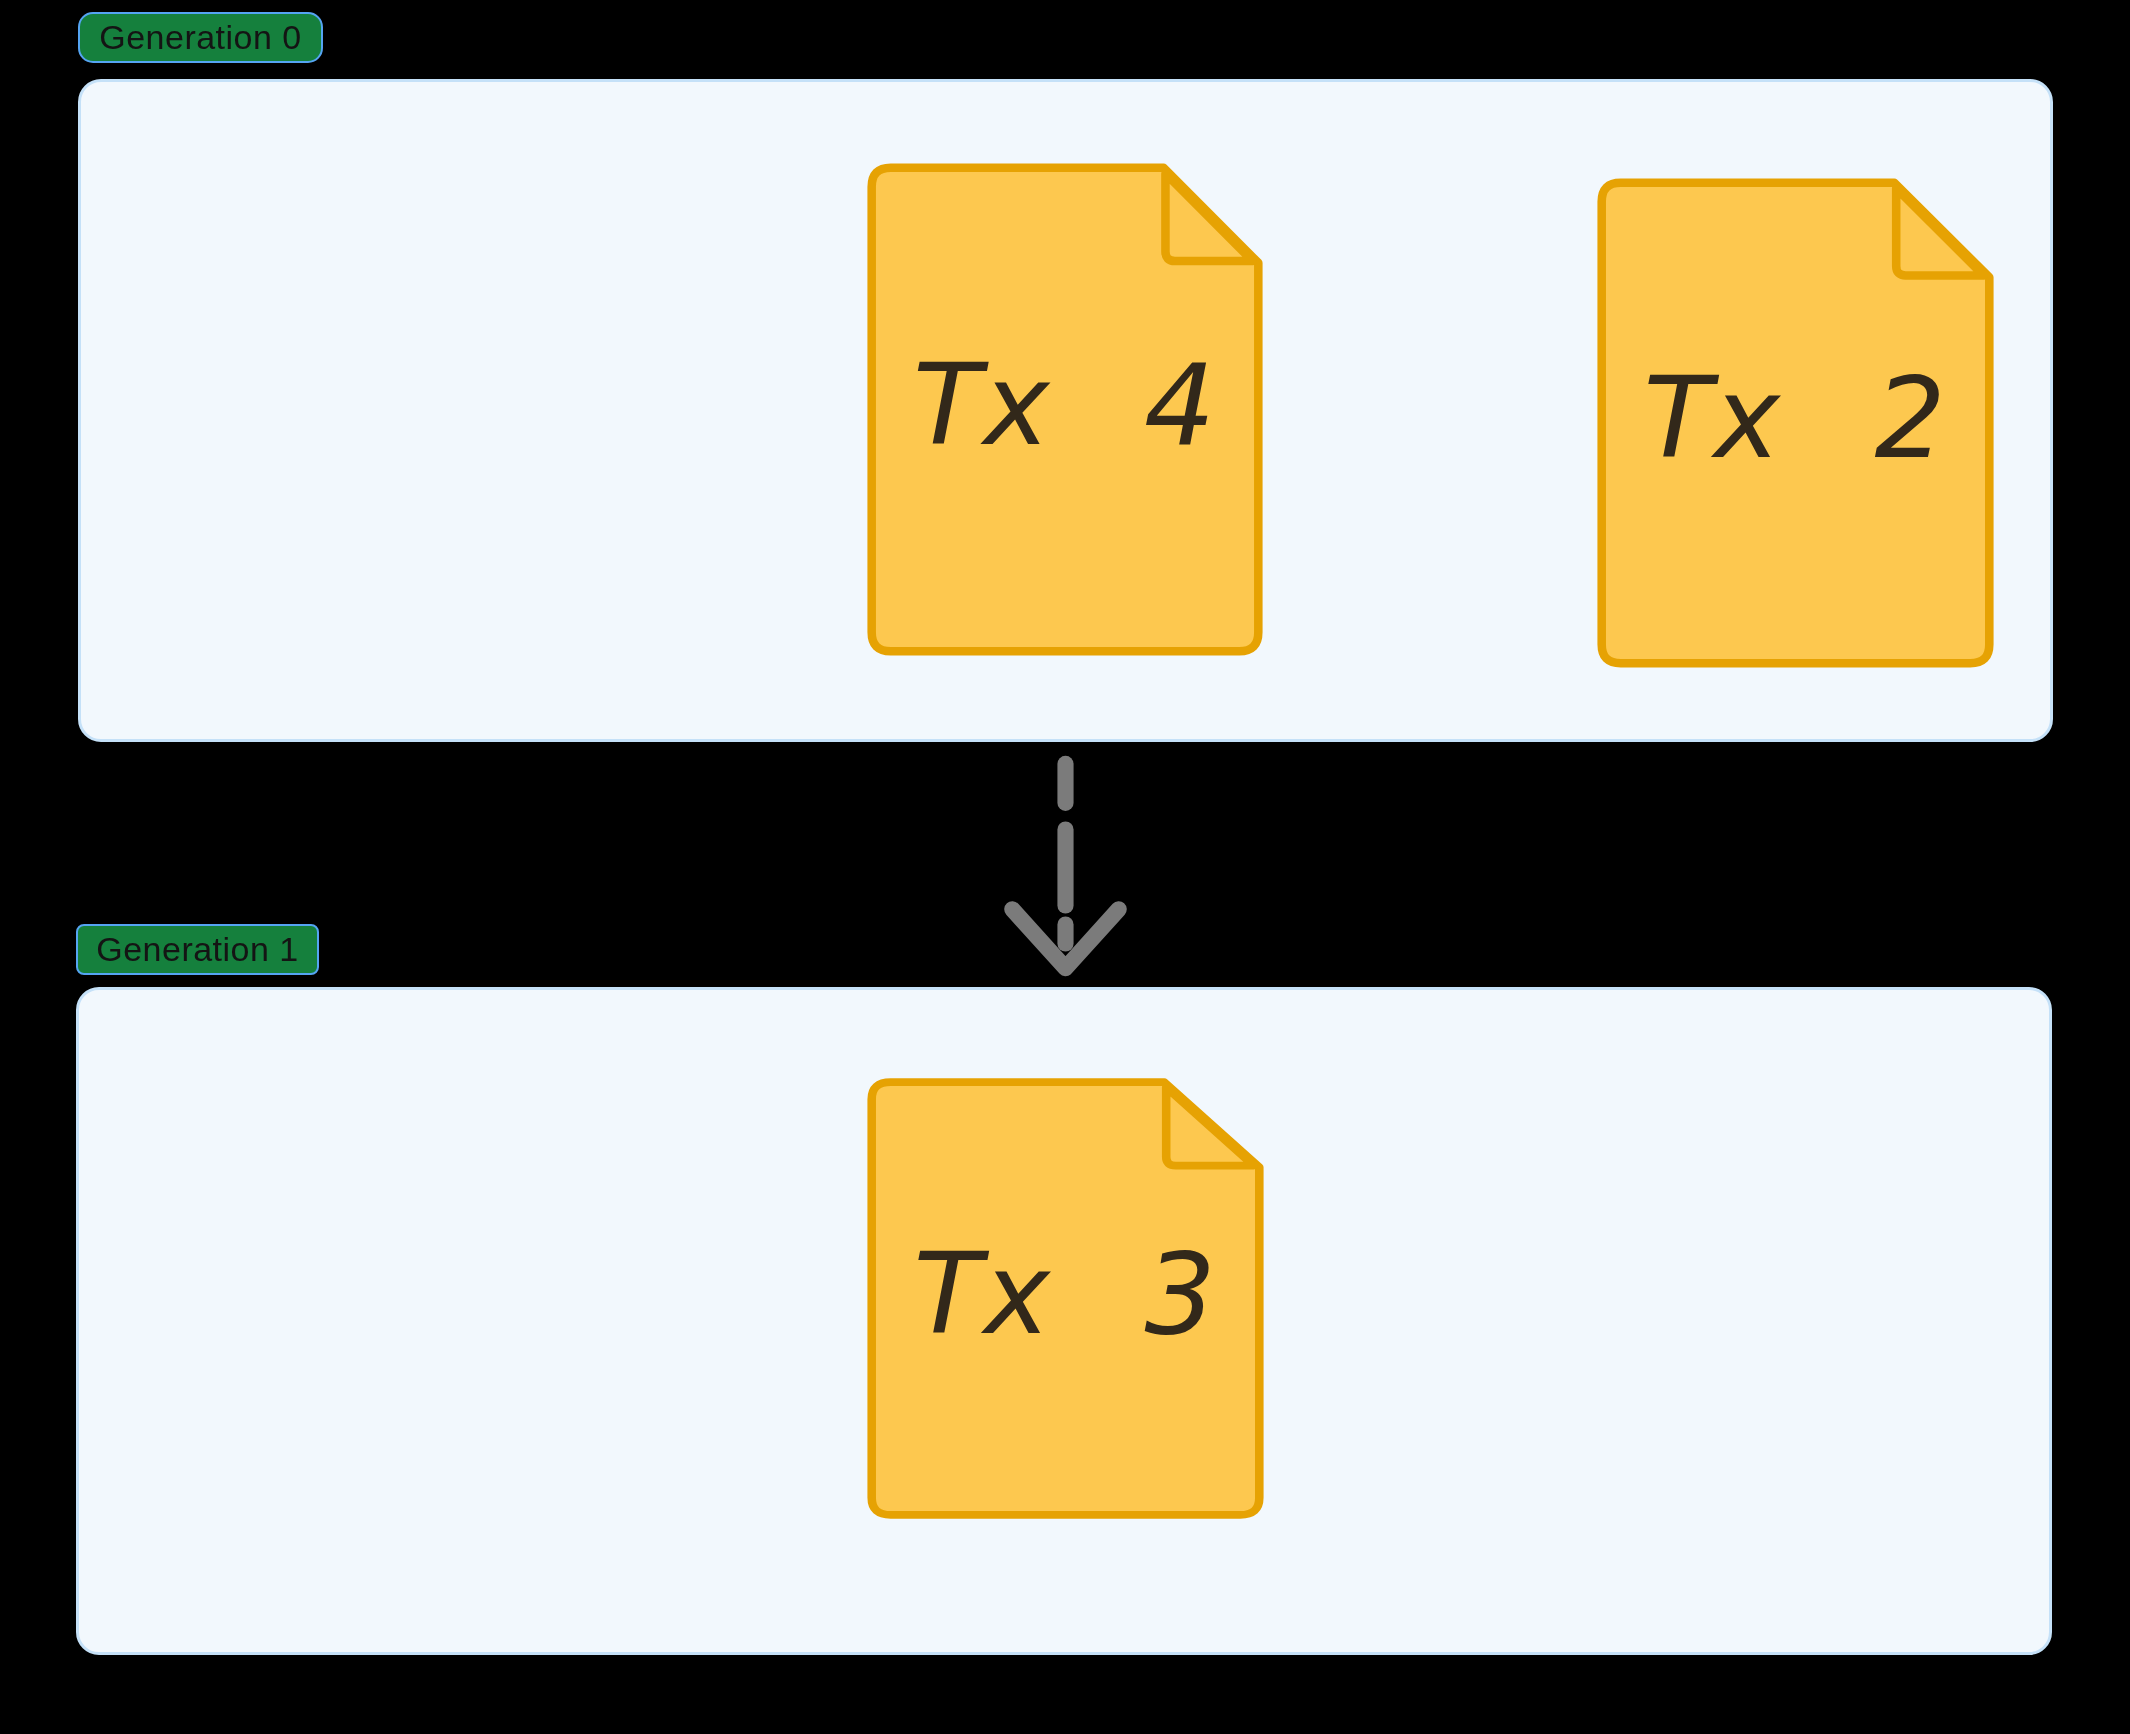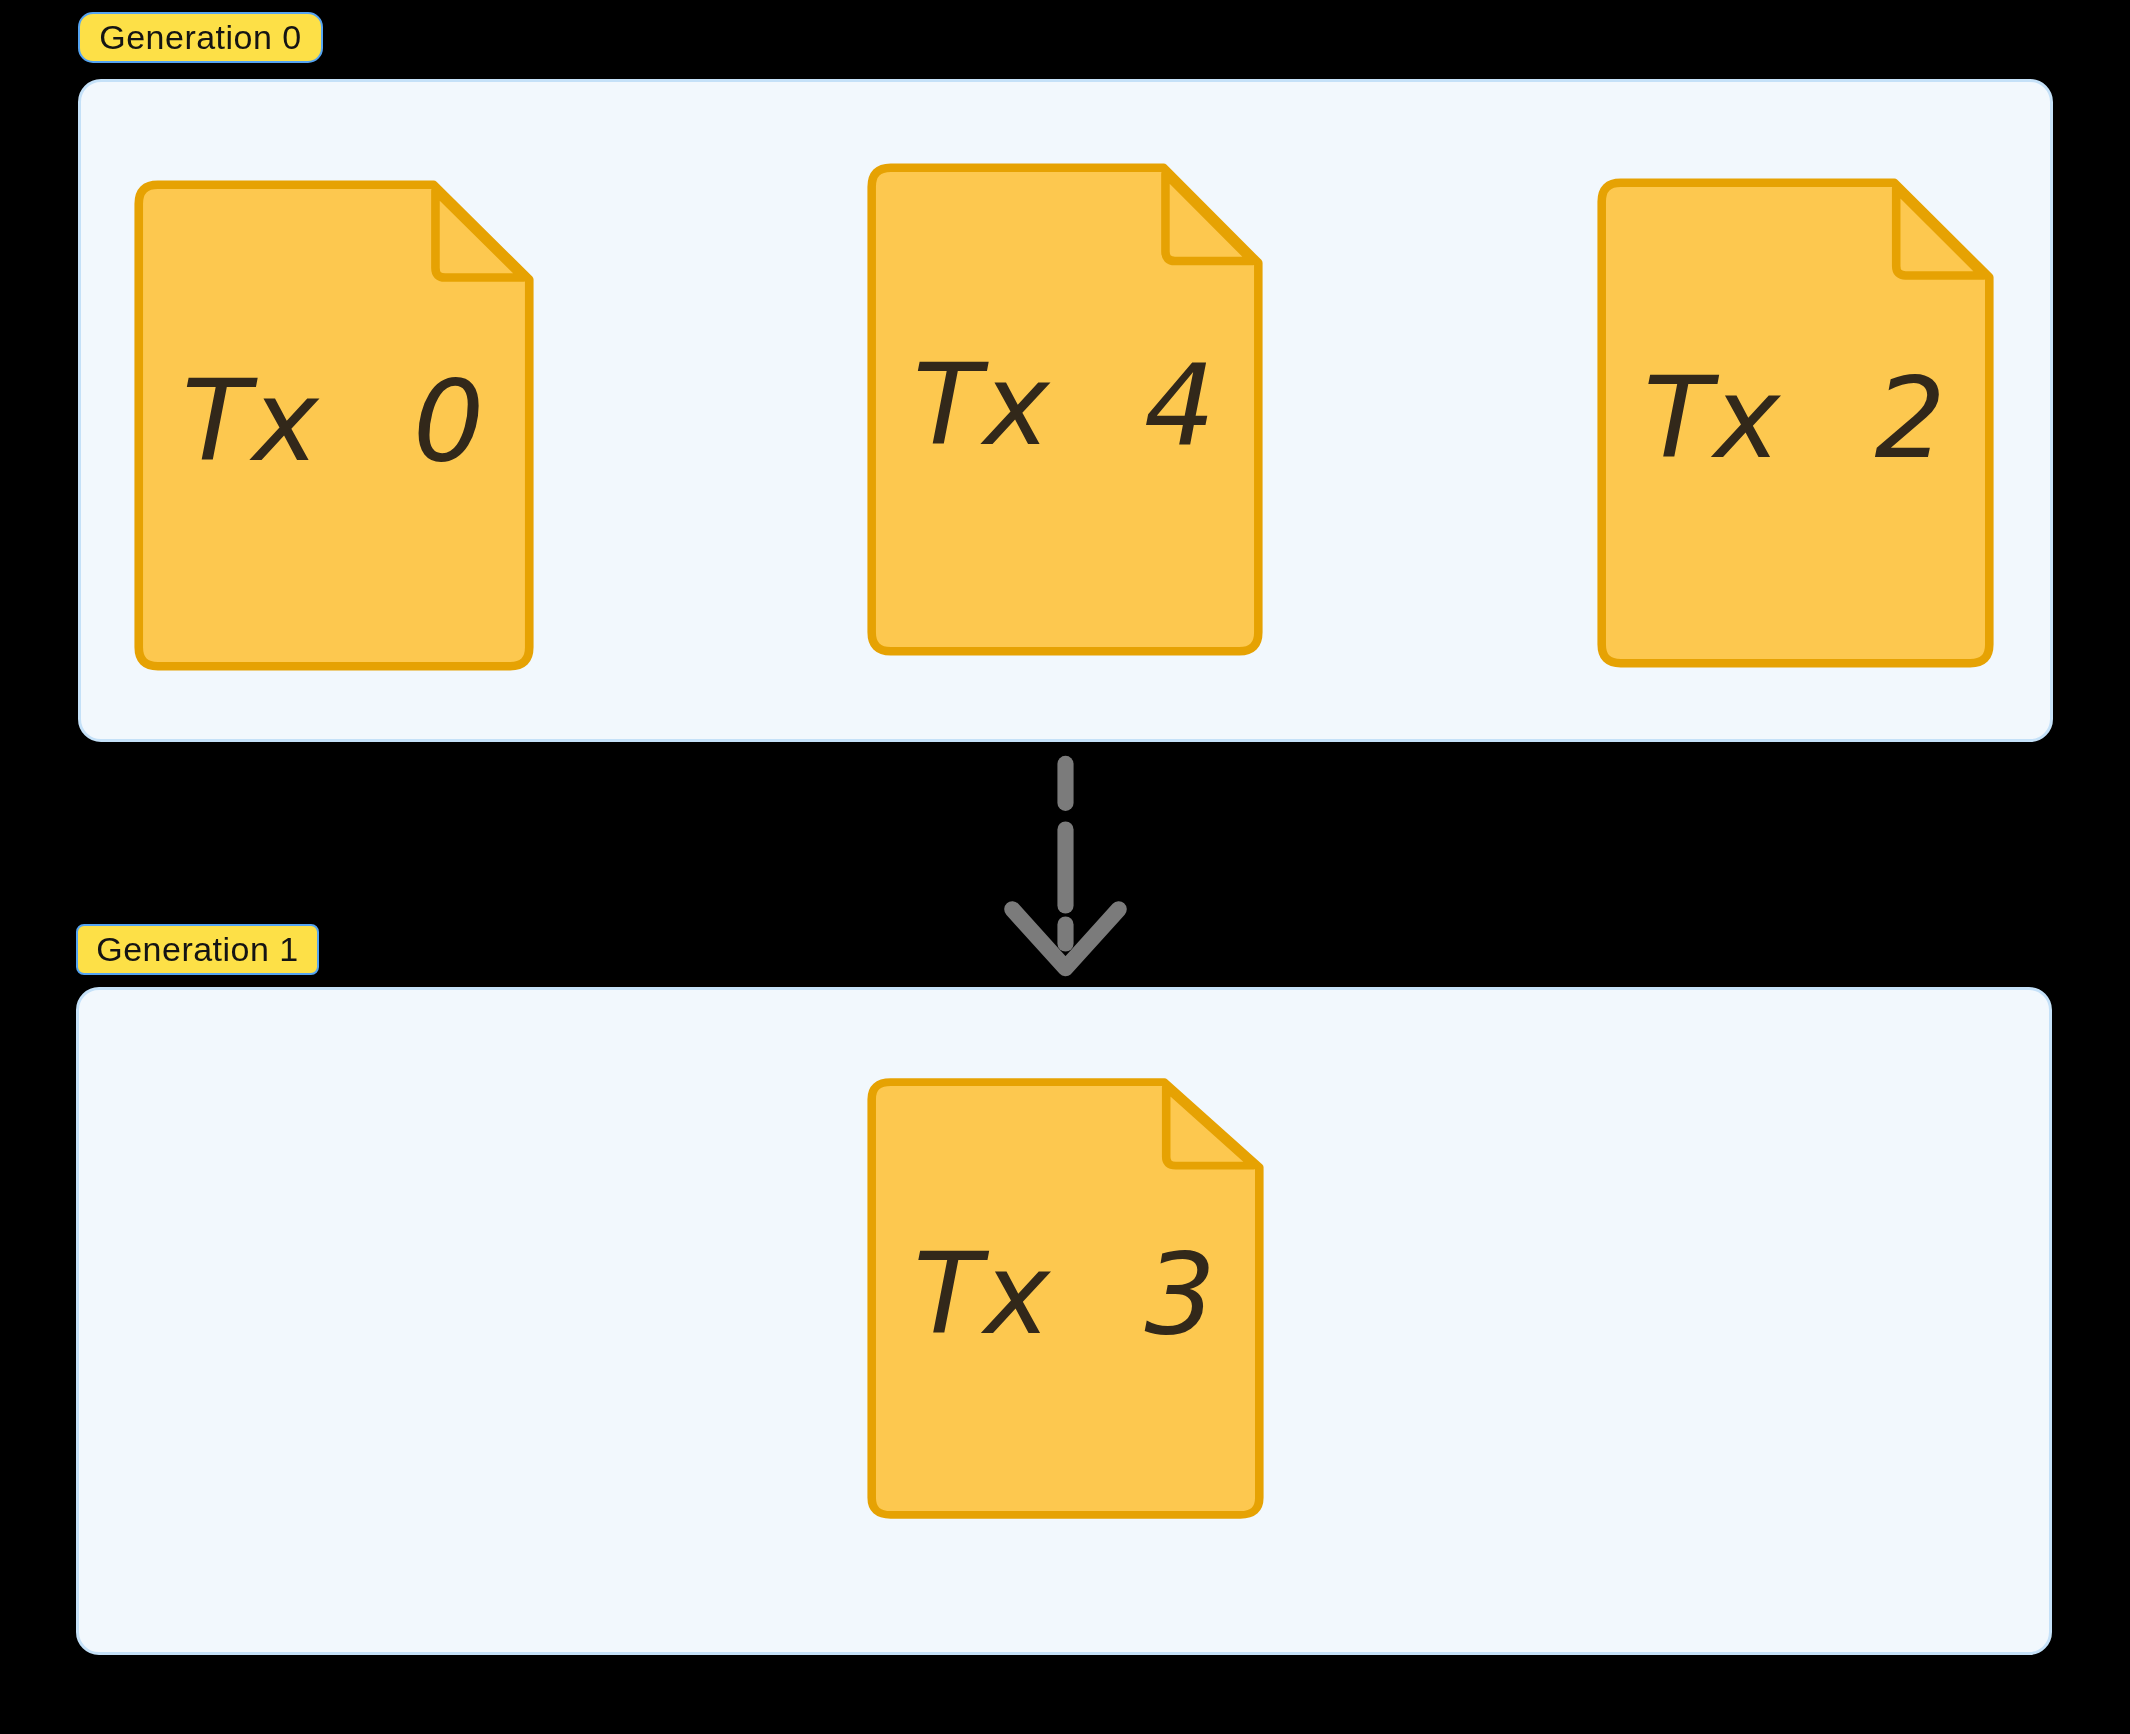--- a/index.html
+++ b/index.html
@@ -11,21 +11,21 @@
     position: relative;
     width: 2130px;
     height: 1735px;
     background: #000000;
     font-family: "Liberation Sans", sans-serif;
     overflow: hidden;
   }
   .badge {
     position: absolute;
     box-sizing: border-box;
-    background: #fde047;
+    background: #15803d;
     border: 2.9px solid #55A4F2;
     border-radius: 15px;
     display: flex;
     align-items: center;
     justify-content: center;
     font-size: 34px;
     font-weight: 500;
     color: #141414;
     letter-spacing: 0.5px;
     white-space: nowrap;
@@ -72,27 +72,20 @@
 <body>
 
 <div class="canvas">
 
   <div class="badge" style="left:78px; top:12.4px; width:245px; height:51px;">
     <span>Generation 0</span>
   </div>
 
   <div class="gen-box" style="left:78px; top:79px; width:1975px; height:663px;"></div>
 
-  <div class="doc" style="left:133px; top:179px; width:402px; height:493px;">
-    <svg class="doc-shape" viewBox="0 0 420 520" preserveAspectRatio="none">
-      <path d="M26 6 L314 6 L414 106 L414 494 Q414 514 394 514 L26 514 Q6 514 6 494 L6 26 Q6 6 26 6 Z" fill="#FDC84F" stroke="#E6A203" stroke-width="9" stroke-linejoin="round"></path>
-      <path d="M316 12 L316 94 Q316 104 326 104 L408 104 Z" fill="#FDC84F" stroke="#E6A203" stroke-width="9" stroke-linejoin="round"></path>
-    </svg>
-    <div class="doc-label">Tx 0</div>
-  </div>
 
   <div class="doc" style="left:866px; top:162px; width:398px; height:495px;">
     <svg class="doc-shape" viewBox="0 0 420 520" preserveAspectRatio="none">
       <path d="M26 6 L314 6 L414 106 L414 494 Q414 514 394 514 L26 514 Q6 514 6 494 L6 26 Q6 6 26 6 Z" fill="#FDC84F" stroke="#E6A203" stroke-width="9" stroke-linejoin="round"></path>
       <path d="M316 12 L316 94 Q316 104 326 104 L408 104 Z" fill="#FDC84F" stroke="#E6A203" stroke-width="9" stroke-linejoin="round"></path>
     </svg>
     <div class="doc-label">Tx 4</div>
   </div>
 
   <div class="doc" style="left:1596px; top:177px; width:399px; height:492px;">

